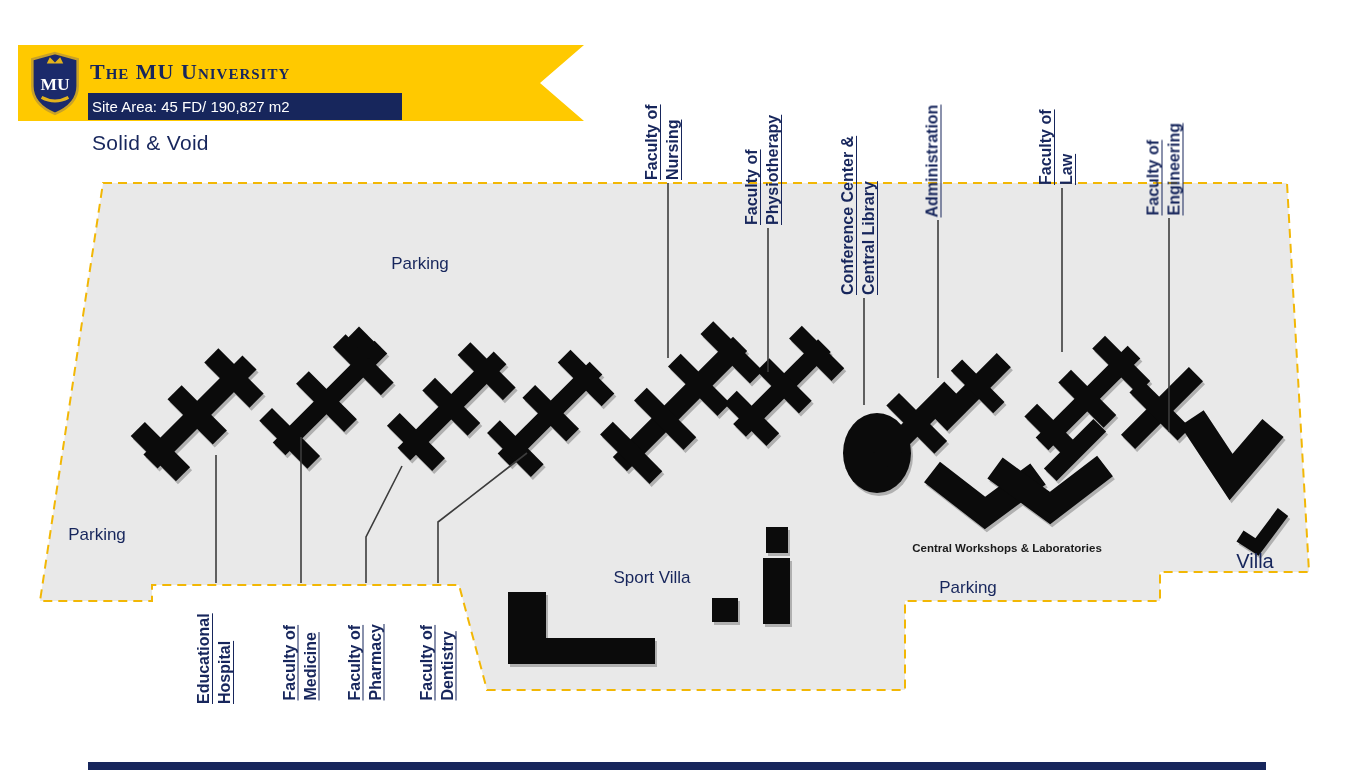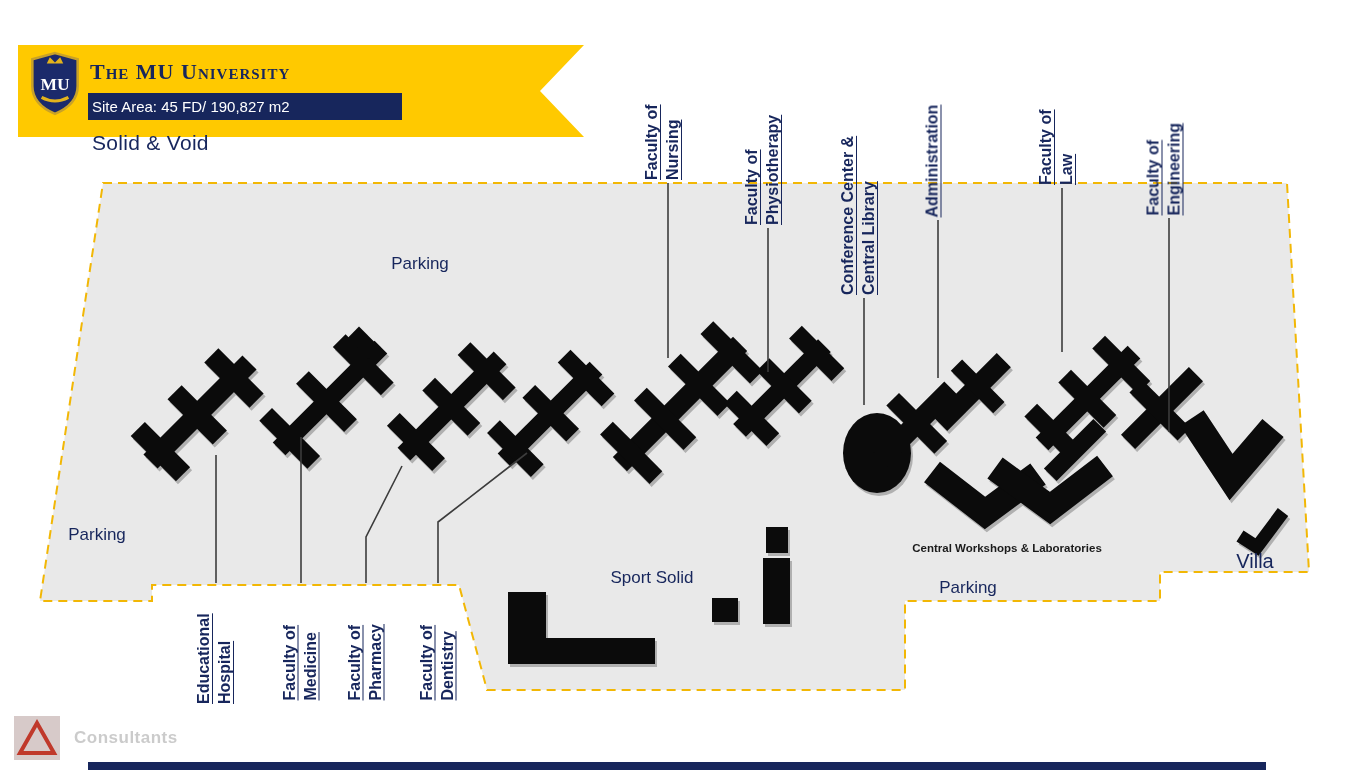--- a/index.html
+++ b/index.html
@@ -8,21 +8,21 @@
     --site_gray:#E9E9E9;
     --dashed_yellow:#F2B705;
     --building_black:#0B0B0B;
   }
   html,body{margin:0;padding:0;background:#fff;font-family:"Liberation Sans",sans-serif;}
   .page{position:relative;width:1355px;height:770px;overflow:hidden;background:#fff;}
 
   .svg-layer{position:absolute;left:0;top:0;width:1355px;height:770px;}
 
   
-  .ribbon{position:absolute;left:18px;top:45px;width:566px;height:92px;
+  .ribbon{position:absolute;left:18px;top:45px;width:566px;height:76px;
     background:var(--ribbon_yellow);
     clip-path:polygon(0 0,100% 0,calc(100% - 44px) 50%,100% 100%,0 100%);}
   .logo{position:absolute;left:8px;top:4px;width:58px;height:68px;}
   .uni-title{position:absolute;left:72px;top:14px;font-family:"Liberation Serif",serif;
     font-variant:small-caps;font-weight:700;font-size:22px;color:var(--navy);letter-spacing:1px;white-space:nowrap;text-align:center;}
   .site-bar{position:absolute;left:70px;top:48px;width:314px;height:27px;background:var(--navy);
     color:#fff;font-size:15px;line-height:27px;padding-left:4px;box-sizing:border-box;white-space:nowrap;}
 
   .heading{position:absolute;left:92px;top:131px;font-size:21px;font-weight:400;color:var(--navy);letter-spacing:.3px;}
 
@@ -174,21 +174,21 @@
     <div class="uni-title">The MU University</div>
     <div class="site-bar">
       <span>Site Area: 45 FD/ 190,827 m2</span>
     </div>
   </div>
 
   <div class="heading">Solid &amp; Void</div>
 
   <div class="area-label" id="al-parking-top">Parking</div>
   <div class="area-label" id="al-parking-left">Parking</div>
-  <div class="area-label" id="al-sport">Sport Solid</div>
+  <div class="area-label" id="al-sport">Sport Villa</div>
   <div class="area-label" id="al-parking-right">Parking</div>
   <div class="area-label" id="al-workshops">Central Workshops &amp; Laboratories</div>
   <div class="area-label" id="al-villa">Villa</div>
 
   <div class="callout c0">
     <span>Faculty of</span>
     <span>Nursing</span>
   </div>
   <div class="callout c1">
     <span>Faculty of</span>
@@ -221,22 +221,15 @@
   </div>
   <div class="callout b2">
     <span>Faculty of</span>
     <span>Pharmacy</span>
   </div>
   <div class="callout b3">
     <span>Faculty of</span>
     <span>Dentistry</span>
   </div>
 
-  <div class="watermark">
-    <svg width="46" height="44" viewBox="0 0 46 44">
-      <rect x="0" y="0" width="46" height="44" fill="#5E2A28" opacity="0.25"></rect>
-      <path d="M23 7 L40 37 L6 37 Z" fill="none" stroke="#C0392B" stroke-width="4"></path>
-    </svg>
-    <span class="wm-text">Consultants</span>
-  </div>
 
   <div class="footer-bar"></div>
 </div>
 
 </body></html>

